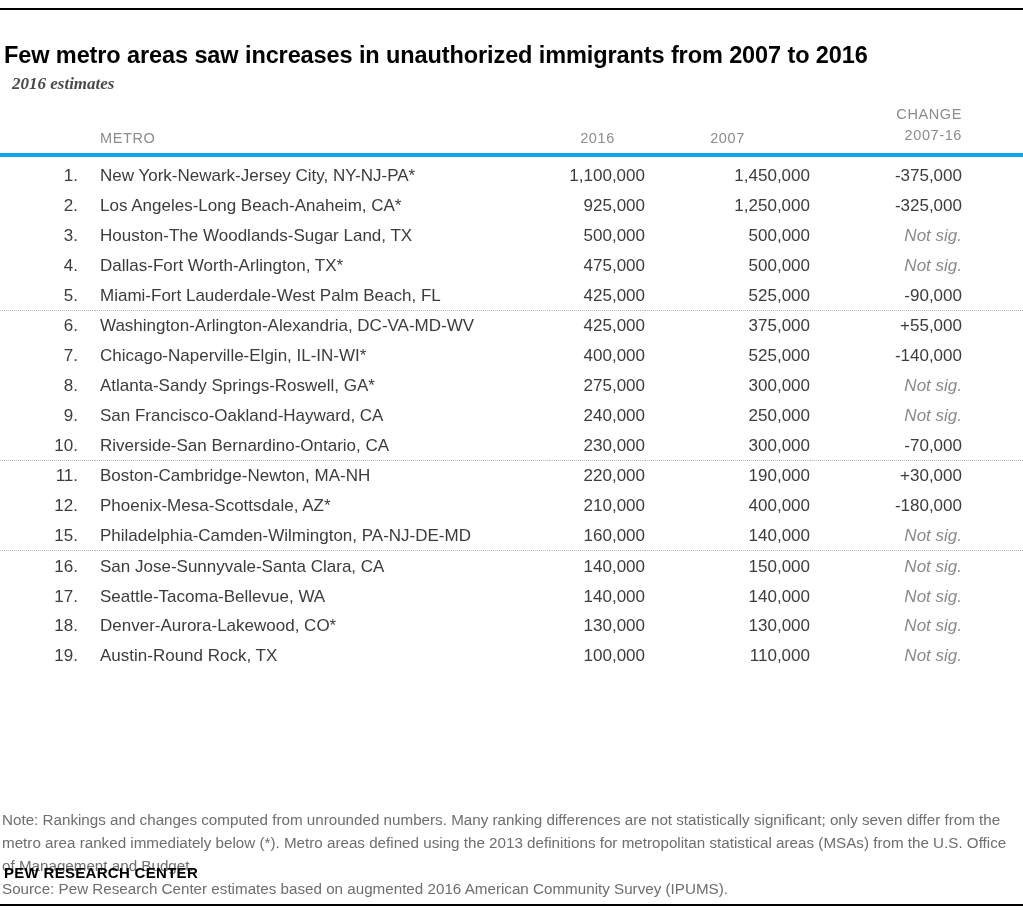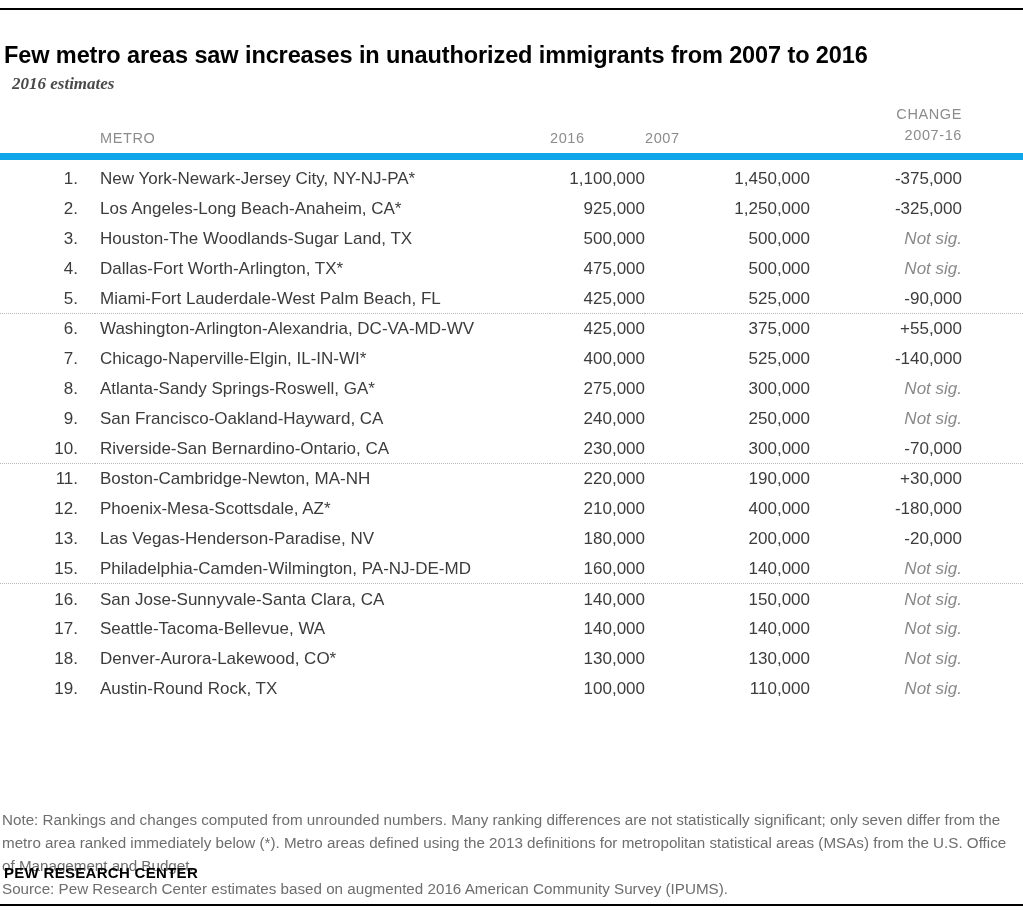--- a/index.html
+++ b/index.html
@@ -73,29 +73,29 @@
   .table col.c-2007   { width: 165px; }
   .table col.c-change { width: 213px; }
 
   thead th {
     font-weight: normal;
     font-size: 14.5px;
     color: #8c8c8c;
     letter-spacing: 0.6px;
     padding: 0 0 7px 0;
     vertical-align: bottom;
-    border-bottom: 7px solid #0ea5e9;
+    border-bottom: 4px solid #0ea5e9;
   }
   th.h-num { }
   th.h-metro {
     text-align: left;
     padding-left: 5px;
   }
   th.h-val {
-    text-align: left;
+    text-align: center;
   }
   th.h-change {
     text-align: right;
     padding-right: 61px;
     line-height: 1.45;
   }
   th.h-2016 { padding-right: 0px; }
   th.h-2007 { padding-right: 0px; }
   .h-change-line1 { display: block; }
   .h-change-line2 { display: block; }
@@ -269,27 +269,20 @@
           <td class="t-val">190,000</td>
           <td class="t-change">+30,000</td>
         </tr>
         <tr>
           <td class="t-num">12.</td>
           <td class="t-metro">Phoenix-Mesa-Scottsdale, AZ*</td>
           <td class="t-val">210,000</td>
           <td class="t-val">400,000</td>
           <td class="t-change">-180,000</td>
         </tr>
-        <tr>
-          <td class="t-num">13.</td>
-          <td class="t-metro">Las Vegas-Henderson-Paradise, NV</td>
-          <td class="t-val">180,000</td>
-          <td class="t-val">200,000</td>
-          <td class="t-change">-20,000</td>
-        </tr>
         <tr class="group-end">
           <td class="t-num">15.</td>
           <td class="t-metro">Philadelphia-Camden-Wilmington, PA-NJ-DE-MD</td>
           <td class="t-val">160,000</td>
           <td class="t-val">140,000</td>
           <td class="t-change notsig">Not sig.</td>
         </tr>
         <tr>
           <td class="t-num">16.</td>
           <td class="t-metro">San Jose-Sunnyvale-Santa Clara, CA</td>

